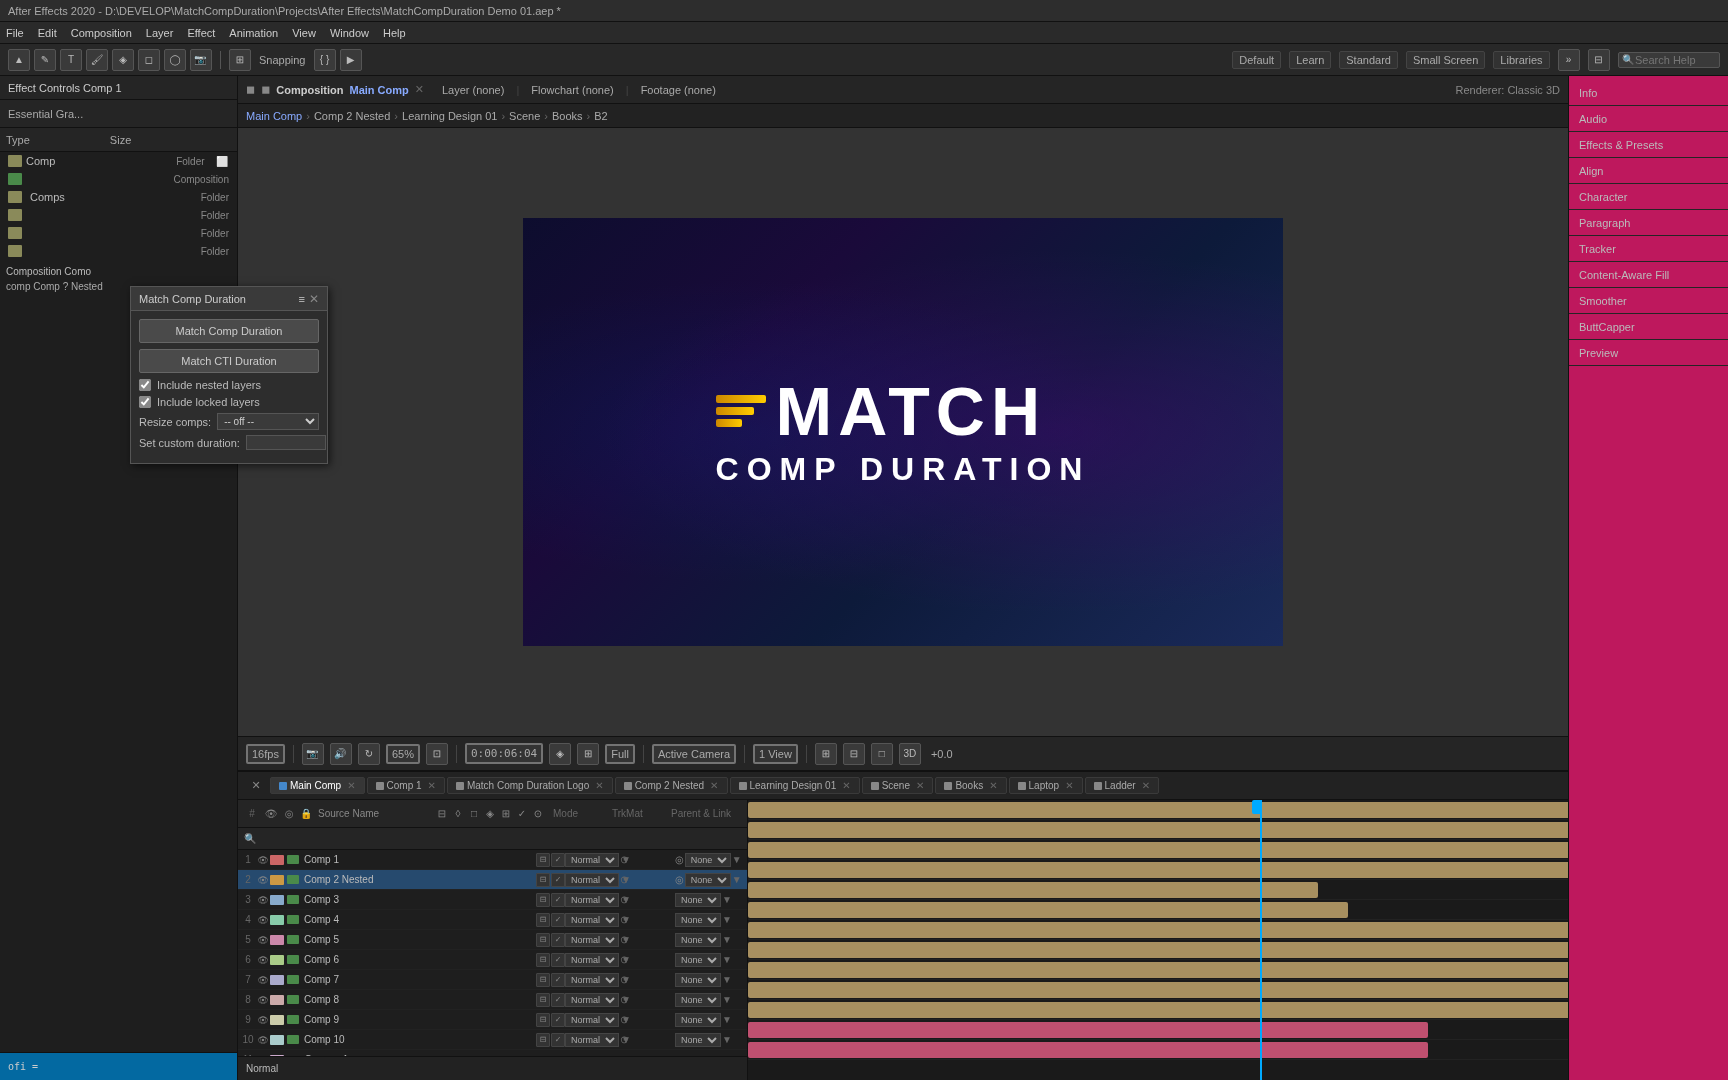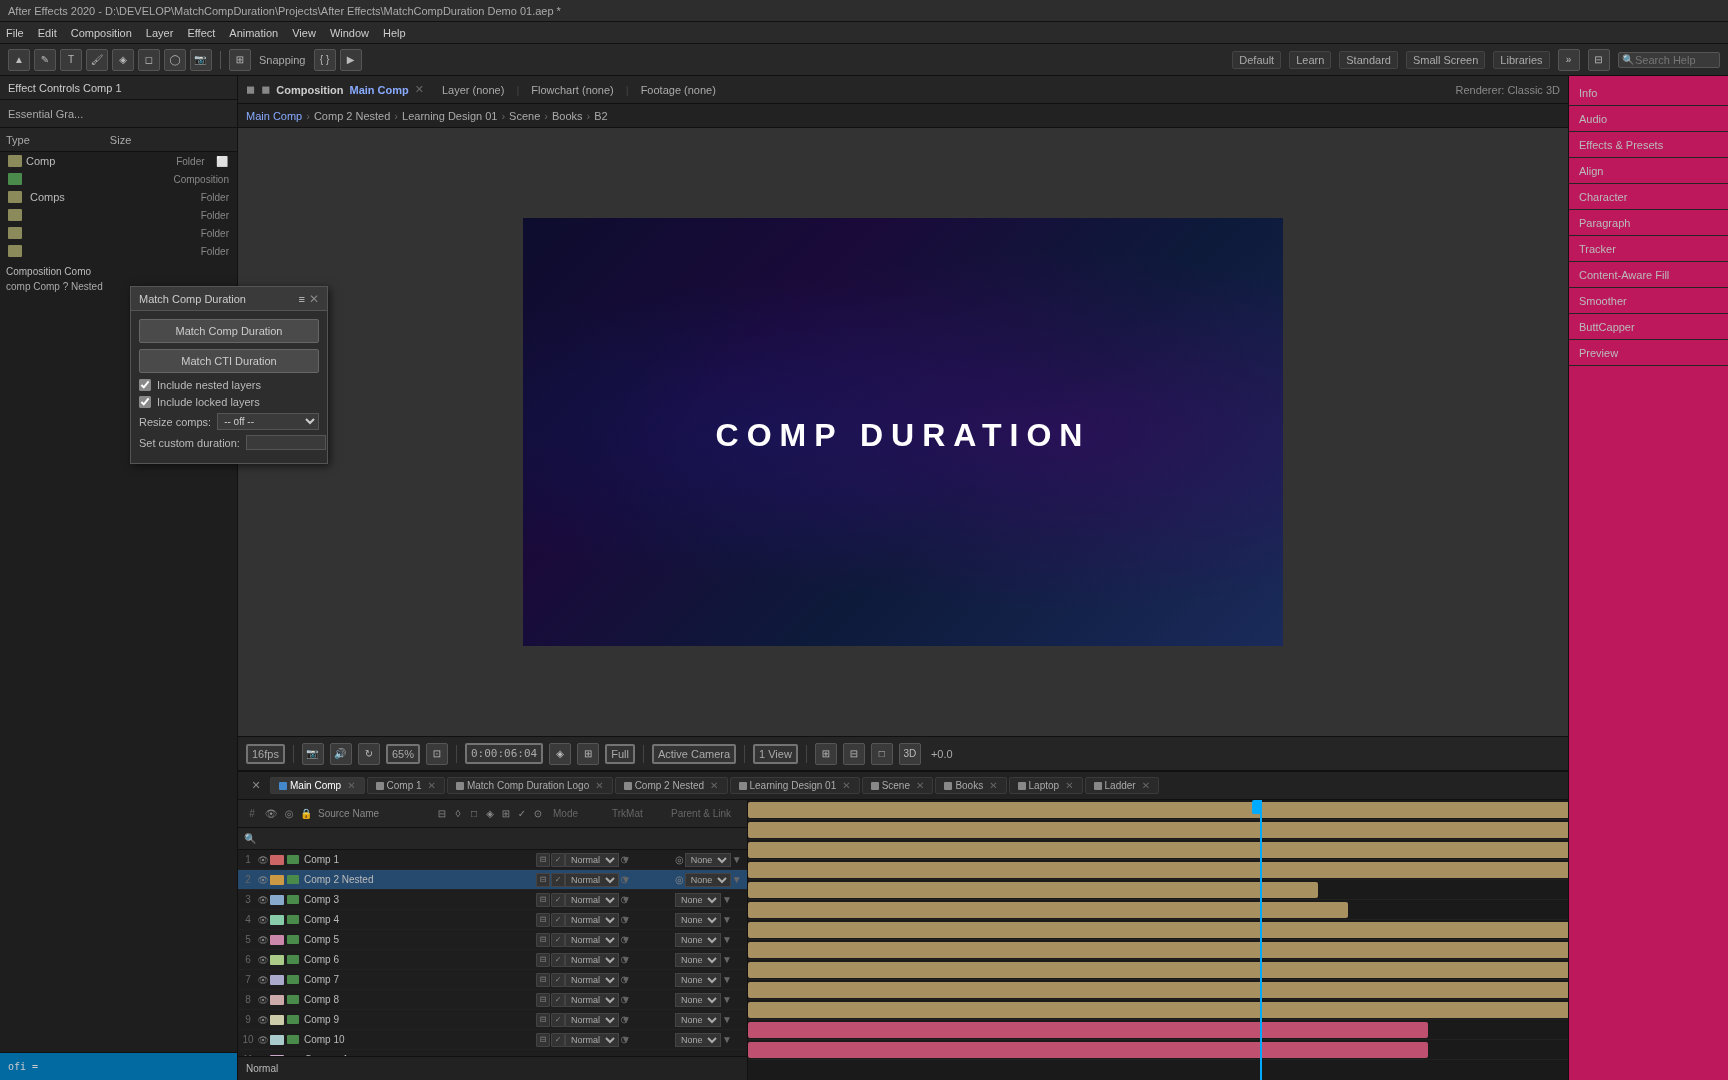--- a/index.html
+++ b/index.html
@@ -851,20 +851,28 @@
       <span style="cursor:pointer;">Scene</span>
       <span class="breadcrumb-sep">›</span>
       <span style="cursor:pointer;">Books</span>
       <span class="breadcrumb-sep">›</span>
       <span style="cursor:pointer;">B2</span>
     </div>
 
     <div id="comp-viewer">
       <div class="viewer-bg">
         <div class="match-logo">
+          <div class="match-title">
+            <div class="match-arrow">
+              <div class="arrow-line"></div>
+              <div class="arrow-line"></div>
+              <div class="arrow-line"></div>
+            </div>
+            <span>MATCH</span>
+          </div>
           <div class="match-subtitle">COMP DURATION</div>
         </div>
       </div>
     </div>
 
     <div id="viewer-controls">
       <span class="vc-item">16fps</span>
       <div class="vc-separator"></div>
       <div class="toolbar-btn">📷</div>
       <div class="toolbar-btn">🔊</div>

